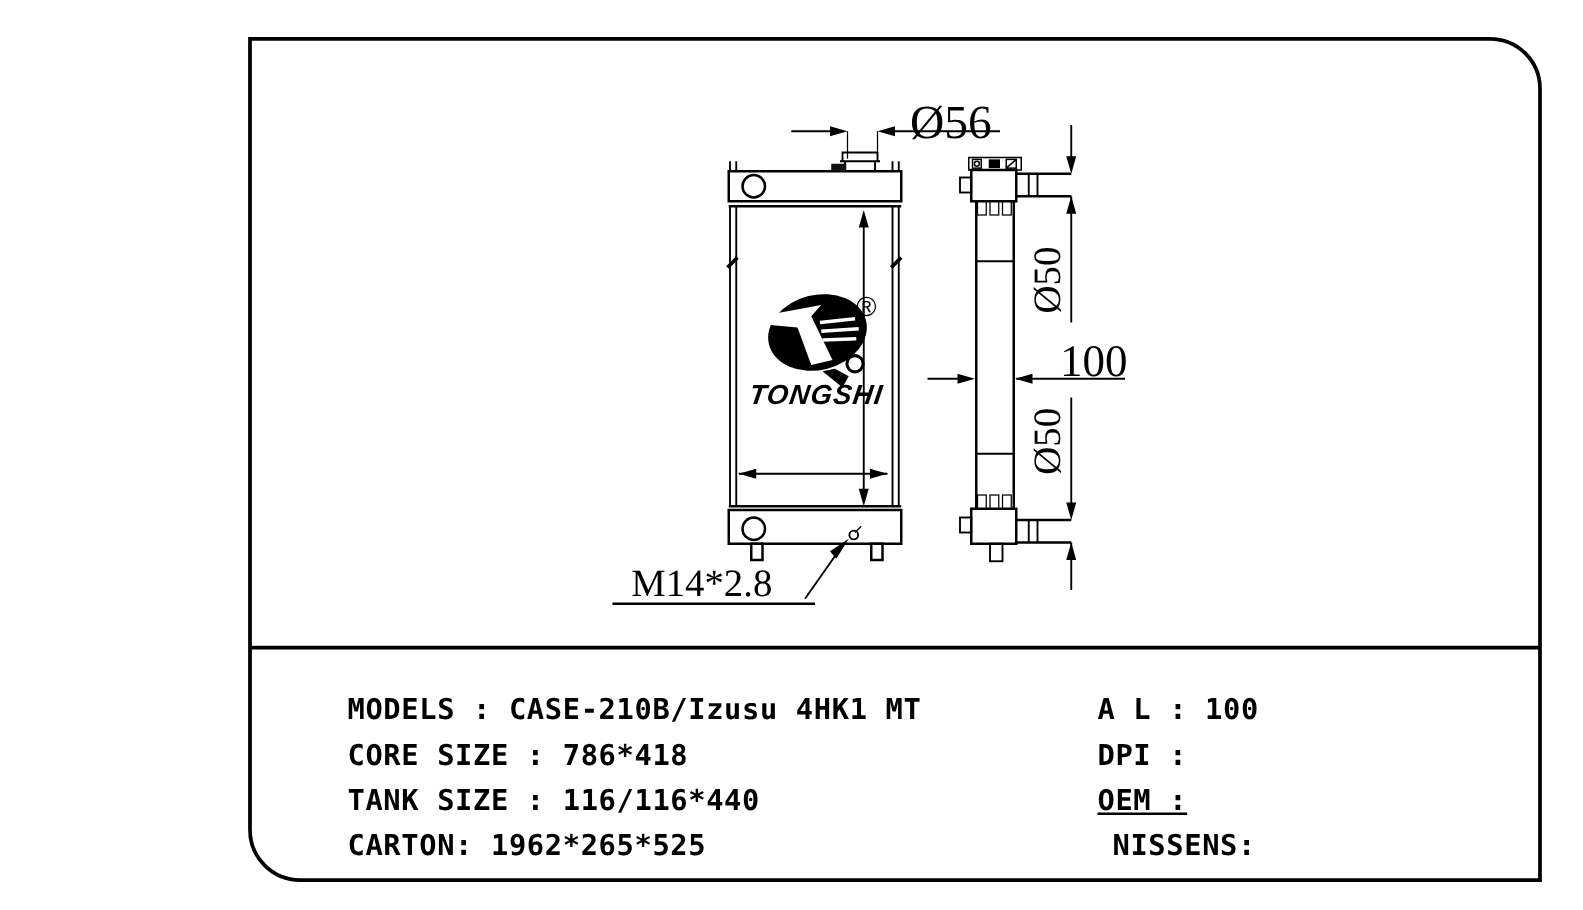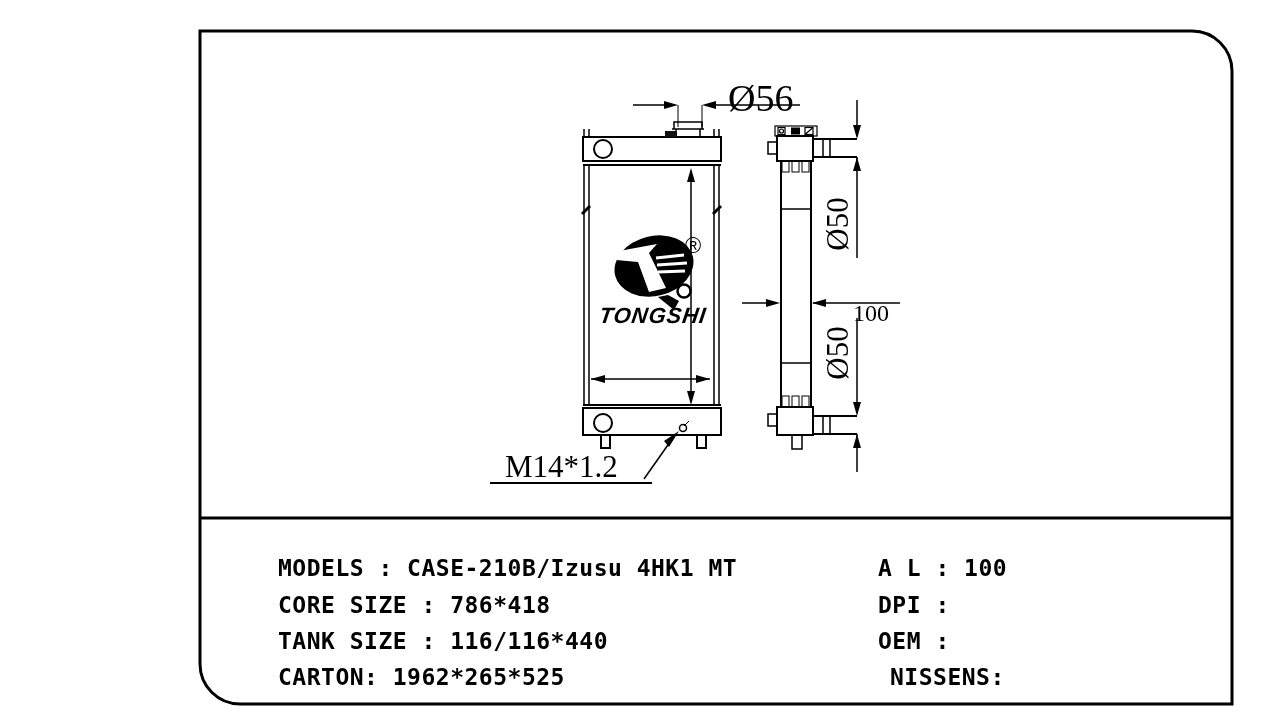--- a/index.html
+++ b/index.html
@@ -19,21 +19,21 @@
   .brand{position:absolute;left:584px;top:303px;width:138px;text-align:center;
          font-weight:700;font-style:italic;font-size:22px;letter-spacing:1px;
          transform:skewX(-8deg);}
   .regmark{position:absolute;left:685px;top:233px;font-size:22px;font-weight:400;}
   
   .spec{position:absolute;font-family:"DejaVu Sans Mono",monospace;font-weight:700;
         font-size:23px;letter-spacing:0.5px;white-space:pre;}
   .spec.l0{left:278px;top:555px;} .spec.l1{left:278px;top:592px;}
   .spec.l2{left:278px;top:628px;} .spec.l3{left:278px;top:664px;}
   .spec.r0{left:878px;top:555px;} .spec.r1{left:878px;top:592px;}
-  .spec.r2{left:878px;top:628px;} .spec.r3{left:878px;top:664px;margin-left:12px;}
+  .spec.r2{left:878px;top:628px;text-decoration:underline;} .spec.r3{left:878px;top:664px;margin-left:12px;}
 </style>
 </head>
 <body>
 
 <div class="page">
 
   <svg class="drawing-svg" viewBox="0 0 1266 728" fill="none" stroke="#000">
 
     <path d="M 540 31 L 1192 31 A 40 40 0 0 1 1232 71 L 1232 704 L 240 704 A 40 40 0 0 1 200 664 L 200 31 Z" stroke-width="3"></path>
 
@@ -181,23 +181,23 @@
       <line x1="657" y1="265" x2="687" y2="263" stroke="#fff" stroke-width="3"></line>
       <line x1="658" y1="272" x2="685" y2="271" stroke="#fff" stroke-width="3"></line>
       <circle cx="684" cy="291" r="6.5" fill="#fff" stroke="#000" stroke-width="2.5"></circle>
       <polygon points="658,297 674,310 679,301 668,295" fill="#000" stroke="none"></polygon>
     </g>
   </svg>
 
 
   <div class="dim" style="left:728px;top:76px;font-size:38px;">Ø56</div>
   <div class="dim rot" style="left:798px;top:206px;width:80px;font-size:31px;">Ø50</div>
-  <div class="dim" style="left:840px;top:268px;width:62px;text-align:center;font-size:24px;margin-top:32px;">100</div>
+  <div class="dim" style="left:840px;top:268px;width:62px;text-align:right;font-size:36px;">100</div>
   <div class="dim rot" style="left:798px;top:335px;width:80px;font-size:31px;">Ø50</div>
-  <div class="dim" style="left:505px;top:449px;font-size:31px;">M14*1.2</div>
+  <div class="dim" style="left:505px;top:449px;font-size:31px;">M14*2.8</div>
 
   <div class="brand">TONGSHI</div>
   <div class="regmark">®</div>
 
   <div>
     <div class="spec l0">MODELS : CASE-210B/Izusu 4HK1 MT</div>
     <div class="spec l1">CORE SIZE : 786*418</div>
     <div class="spec l2">TANK SIZE : 116/116*440</div>
     <div class="spec l3">CARTON: 1962*265*525</div>
     <div class="spec r0">A L : 100</div>

